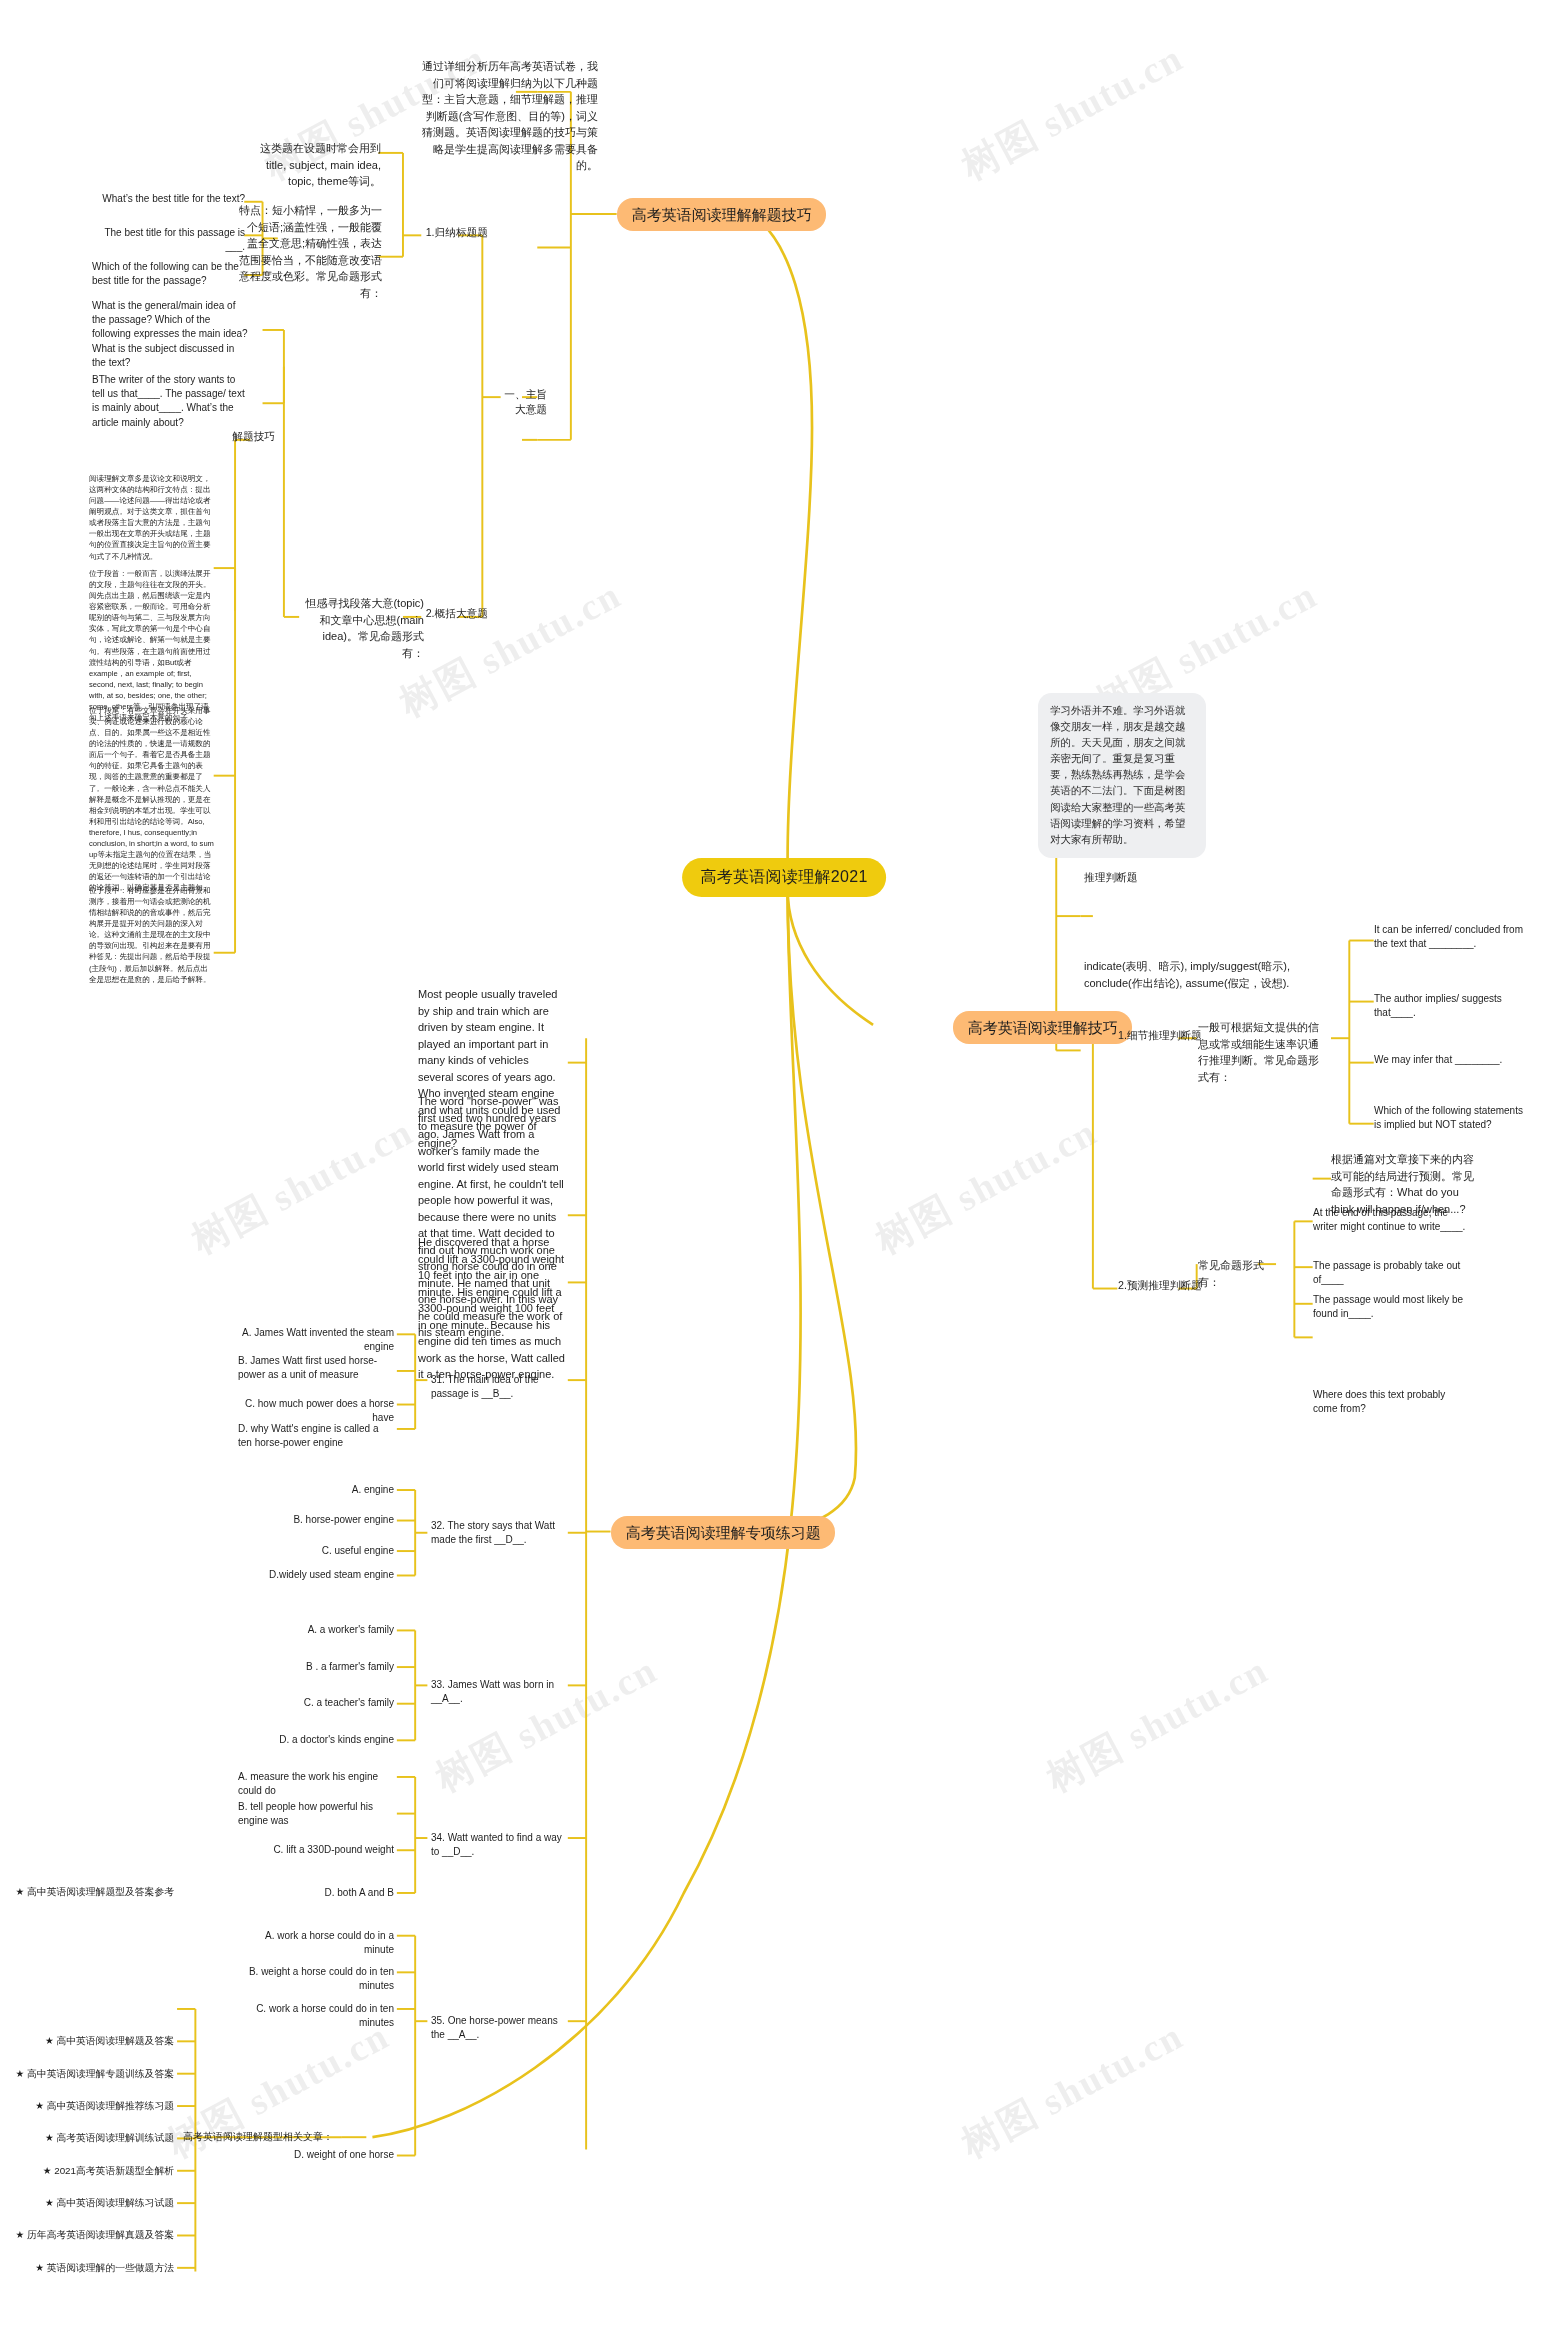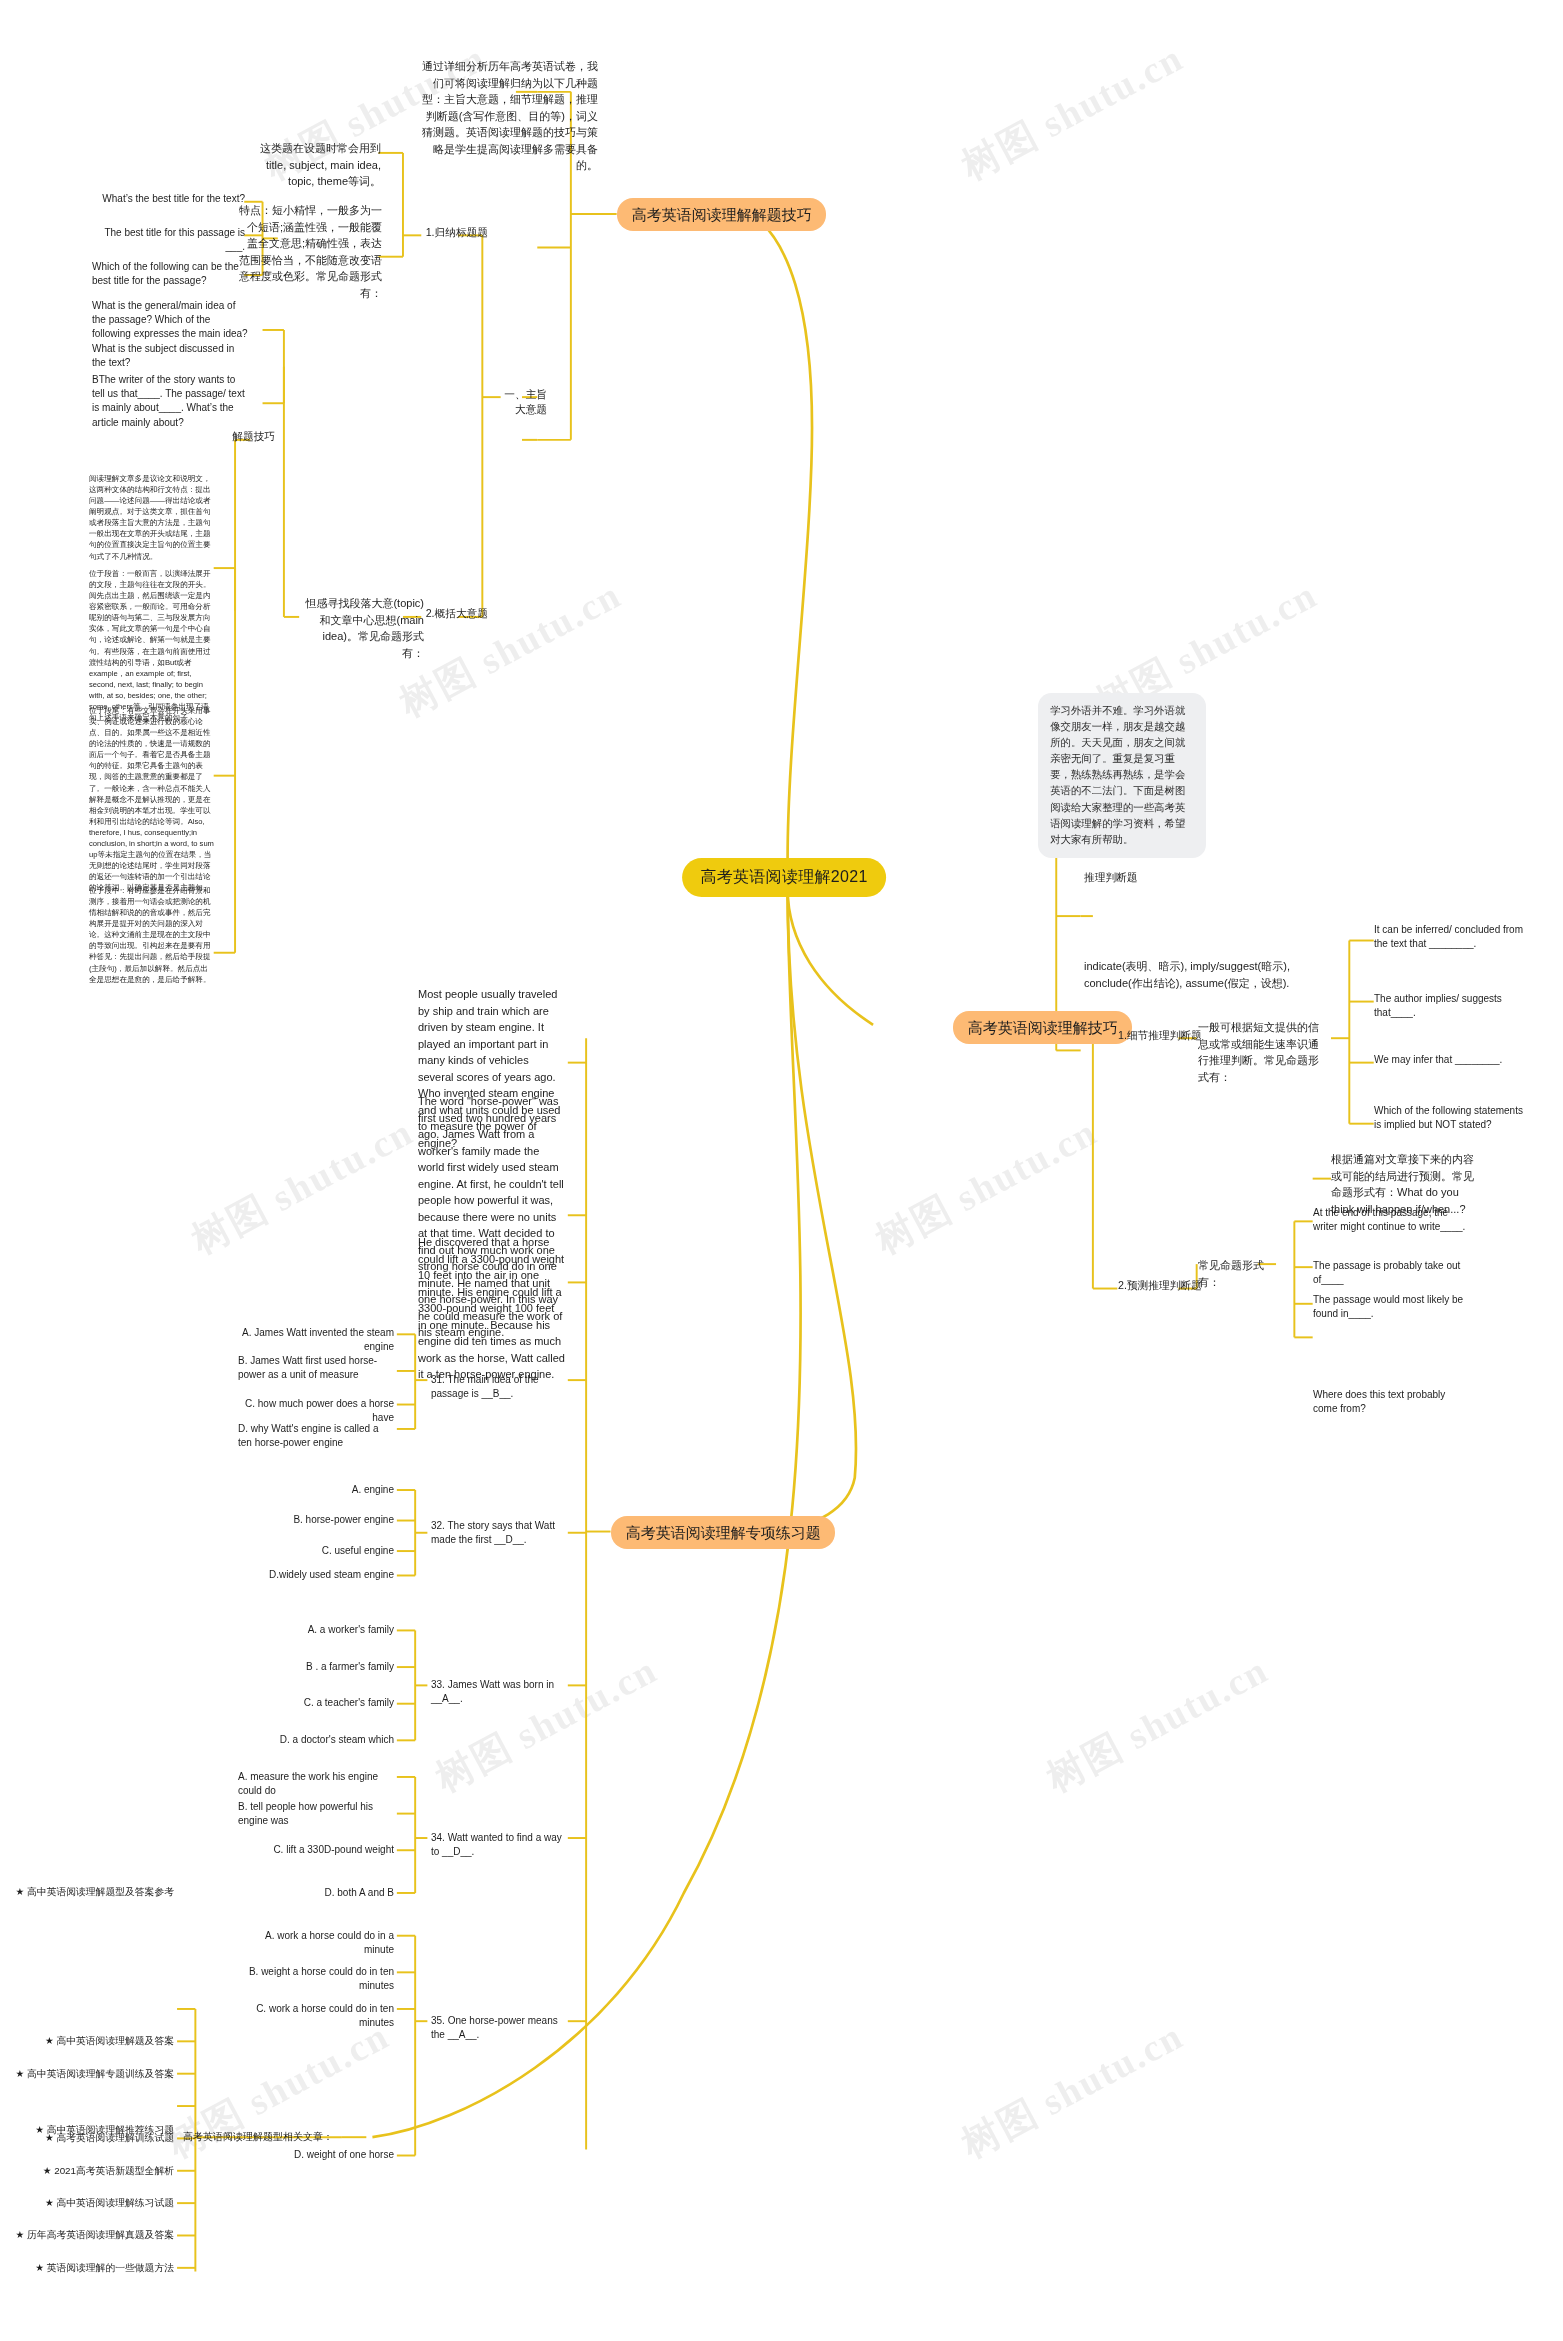--- a/index.html
+++ b/index.html
@@ -331,40 +331,40 @@
   <div class="node leaf la" style="left:431px; top:1519px; width:140px;">32. The story says that Watt made the first __D__.</div>
   <div class="node leaf ra" style="left:238px; top:1483px; width:156px;">A. engine</div>
   <div class="node leaf ra" style="left:238px; top:1513px; width:156px;">B. horse-power engine</div>
   <div class="node leaf ra" style="left:238px; top:1544px; width:156px;">C. useful engine</div>
   <div class="node leaf ra" style="left:238px; top:1568px; width:156px;">D.widely used steam engine</div>
 
   <div class="node leaf la" style="left:431px; top:1678px; width:140px;">33. James Watt was born in __A__.</div>
   <div class="node leaf ra" style="left:238px; top:1623px; width:156px;">A. a worker's family</div>
   <div class="node leaf ra" style="left:238px; top:1660px; width:156px;">B . a farmer's family</div>
   <div class="node leaf ra" style="left:238px; top:1696px; width:156px;">C. a teacher's family</div>
-  <div class="node leaf ra" style="left:238px; top:1733px; width:156px;">D. a doctor's steam which</div>
+  <div class="node leaf ra" style="left:238px; top:1733px; width:156px;">D. a doctor's kinds engine</div>
 
   <div class="node leaf la" style="left:431px; top:1831px; width:140px;">34. Watt wanted to find a way to __D__.</div>
   <div class="node leaf la" style="left:238px; top:1770px; width:156px;">A. measure the work his engine could do</div>
   <div class="node leaf la" style="left:238px; top:1800px; width:156px;">B. tell people how powerful his engine was</div>
   <div class="node leaf ra" style="left:238px; top:1843px; width:156px;">C. lift a 330D-pound weight</div>
   <div class="node leaf ra" style="left:238px; top:1886px; width:156px;">D. both A and B</div>
 
   <div class="node leaf la" style="left:431px; top:2014px; width:140px;">35. One horse-power means the __A__.</div>
   <div class="node leaf ra" style="left:238px; top:1929px; width:156px;">A. work a horse could do in a minute</div>
   <div class="node leaf ra" style="left:238px; top:1965px; width:156px;">B. weight a horse could do in ten minutes</div>
   <div class="node leaf ra" style="left:238px; top:2002px; width:156px;">C. work a horse could do in ten minutes</div>
   <div class="node leaf ra" style="left:238px; top:2148px; width:156px;">D. weight of one horse</div>
 
   <div class="node leaf la" style="left:183px; top:2130px; width:162px;">高考英语阅读理解题型相关文章：</div>
 
   <div class="node article ra" style="left:0px; top:1885px; width:174px;">★ 高中英语阅读理解题型及答案参考</div>
   <div class="node article ra" style="left:0px; top:2034px; width:174px;">★ 高中英语阅读理解题及答案</div>
   <div class="node article ra" style="left:0px; top:2067px; width:174px;">★ 高中英语阅读理解专题训练及答案</div>
-  <div class="node article ra" style="left:0px; top:2099px; width:174px;margin-top:24px;">★ 高中英语阅读理解推荐练习题</div>
+  <div class="node article ra" style="left:0px; top:2099px; width:174px;">★ 高中英语阅读理解推荐练习题</div>
   <div class="node article ra" style="left:0px; top:2131px; width:174px;">★ 高考英语阅读理解训练试题</div>
   <div class="node article ra" style="left:0px; top:2164px; width:174px;">★ 2021高考英语新题型全解析</div>
   <div class="node article ra" style="left:0px; top:2196px; width:174px;">★ 高中英语阅读理解练习试题</div>
   <div class="node article ra" style="left:0px; top:2228px; width:174px;">★ 历年高考英语阅读理解真题及答案</div>
   <div class="node article ra" style="left:0px; top:2261px; width:174px;">★ 英语阅读理解的一些做题方法</div>
 
 </div>
 
 
 </body></html>

